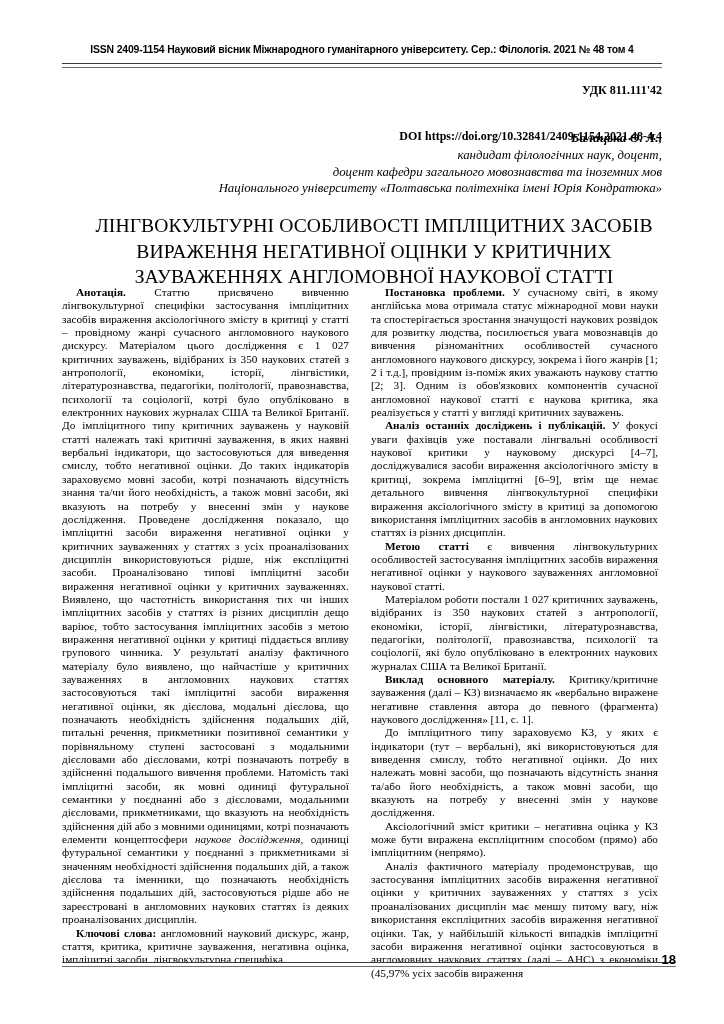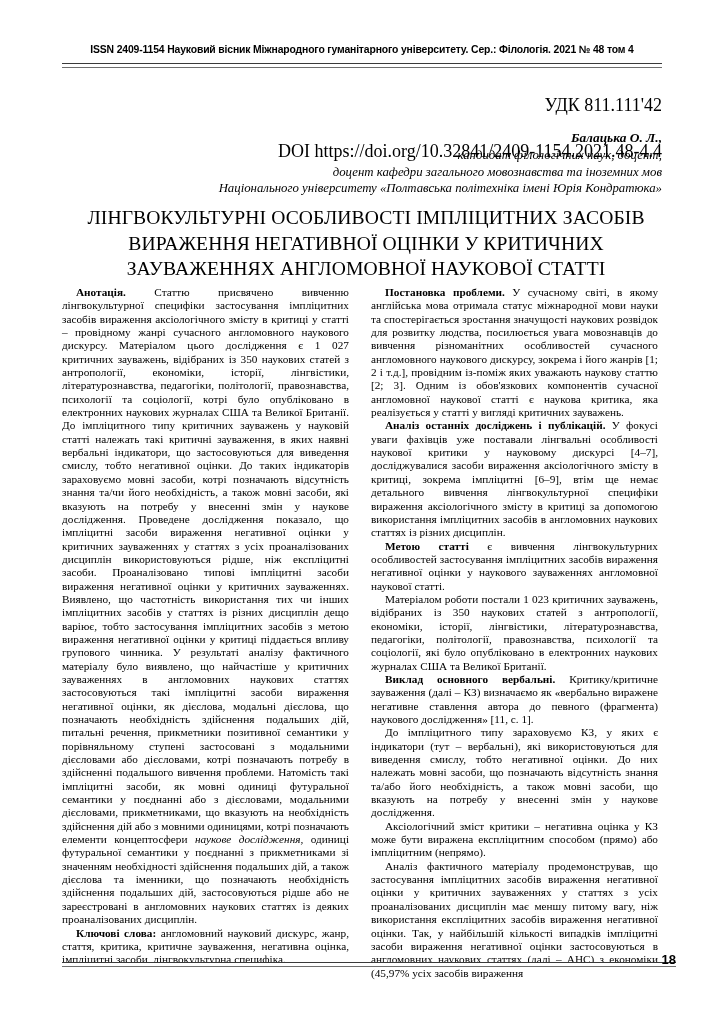--- a/index.html
+++ b/index.html
@@ -44,25 +44,25 @@
     height: 3px;
     border-top: 1px solid #3a3a3a;
     border-bottom: 1px solid #6e6e6e;
     background: #ffffff;
   }
 
   
   .idblock {
     position: absolute;
     left: 62px;
-    top: 97px;
+    top: 82px;
     width: 600px;
     text-align: right;
-    font-size: 18px;
-    font-weight: normal;
+    font-size: 12px;
+    font-weight: bold;
     line-height: 17px;
   }
   .idblock .udc { display: block; }
   .idblock .doi { display: block; margin-top: 29px; }
 
   
   .authorblock {
     position: absolute;
     left: 62px;
     top: 130px;
@@ -85,21 +85,21 @@
   .title {
     position: absolute;
     left: 62px;
     top: 201px;
     width: 600px;
     text-align: center;
     font-size: 19.6px;
     line-height: 25.5px;
     letter-spacing: 0.1px;
     font-weight: normal;
-    margin: 4px;
+    margin: 12px;
   }
   .title .tline { display: block; }
 
   
   .columns {
     position: absolute;
     left: 62px;
     top: 286px;
     width: 600px;
     height: 672px;
@@ -174,22 +174,22 @@
 
     <div class="col">
       <p><span class="lead">Анотація.</span><span> Статтю присвячено вивченню лінгвокультурної специфіки застосування імпліцитних засобів вираження аксіологічного змісту в критиці у статті – провідному жанрі сучасного англомовного наукового дискурсу. Матеріалом цього дослідження є 1 027 критичних зауважень, відібраних із 350 наукових статей з антропології, економіки, історії, лінгвістики, літературознавства, педагогіки, політології, правознавства, психології та соціології, котрі було опубліковано в електронних наукових журналах США та Великої Британії. До імпліцитного типу критичних зауважень у науковій статті належать такі критичні зауваження, в яких наявні вербальні індикатори, що застосовуються для виведення смислу, тобто негативної оцінки. До таких індикаторів зараховуємо мовні засоби, котрі позначають відсутність знання та/чи його необхідність, а також мовні засоби, які вказують на потребу у внесенні змін у наукове дослідження. Проведене дослідження показало, що імпліцитні засоби вираження негативної оцінки у критичних зауваженнях у статтях з усіх проаналізованих дисциплін використовуються рідше, ніж експліцитні засоби. Проаналізовано типові імпліцитні засоби вираження негативної оцінки у критичних зауваженнях. Виявлено, що частотність використання тих чи інших імпліцитних засобів у статтях із різних дисциплін дещо варіює, тобто застосування імпліцитних засобів з метою вираження негативної оцінки у критиці піддається впливу групового чинника. У результаті аналізу фактичного матеріалу було виявлено, що найчастіше у критичних зауваженнях в англомовних наукових статтях застосовуються такі імпліцитні засоби вираження негативної оцінки, як дієслова, модальні дієслова, що позначають необхідність здійснення подальших дій, питальні речення, прикметники позитивної семантики у порівняльному ступені застосовані з модальними дієсловами або дієсловами, котрі позначають потребу в здійсненні подальшого вивчення проблеми. Натомість такі імпліцитні засоби, як мовні одиниці футуральної семантики у поєднанні або з дієсловами, модальними дієсловами, прикметниками, що вказують на необхідність здійснення дій або з мовними одиницями, котрі позначають елементи концептосфери </span><span class="ital">наукове дослідження</span><span>, одиниці футуральної семантики у поєднанні з прикметниками зі значенням необхідності здійснення подальших дій, а також дієслова та іменники, що позначають необхідність здійснення подальших дій, застосовуються рідше або не зареєстровані в англомовних наукових статтях із деяких проаналізованих дисциплін.</span></p>
       <p><span class="lead">Ключові слова:</span><span> англомовний науковий дискурс, жанр, стаття, критика, критичне зауваження, негативна оцінка, імпліцитні засоби, лінгвокультурна специфіка.</span></p>
     </div>
 
     <div class="col">
       <p><span class="lead">Постановка проблеми.</span><span> У сучасному світі, в якому англійська мова отримала статус міжнародної мови науки та спостерігається зростання значущості наукових розвідок для розвитку людства, посилюється увага мовознавців до вивчення різноманітних особливостей сучасного англомовного наукового дискурсу, зокрема і його жанрів [1; 2 і т.д.], провідним із-поміж яких уважають наукову статтю [2; 3]. Одним із обов'язкових компонентів сучасної англомовної наукової статті є наукова критика, яка реалізується у статті у вигляді критичних зауважень.</span></p>
       <p><span class="lead">Аналіз останніх досліджень і публікацій.</span><span> У фокусі уваги фахівців уже поставали лінгвальні особливості наукової критики у науковому дискурсі [4–7], досліджувалися засоби вираження аксіологічного змісту в критиці, зокрема імпліцитні [6–9], втім ще немає детального вивчення лінгвокультурної специфіки вираження аксіологічного змісту в критиці за допомогою використання імпліцитних засобів в англомовних наукових статтях із різних дисциплін.</span></p>
       <p><span class="lead">Метою статті</span><span> є вивчення лінгвокультурних особливостей застосування імпліцитних засобів вираження негативної оцінки у наукового зауваженнях англомовної наукової статті.</span></p>
-      <p><span>Матеріалом роботи постали 1 023 критичних зауважень, відібраних із 350 наукових статей з антропології, економіки, історії, лінгвістики, літературознавства, педагогіки, політології, правознавства, психології та соціології, які було опубліковано в електронних наукових журналах США та Великої Британії.</span></p>
-      <p><span class="lead">Виклад основного вербальні.</span><span> Критику/критичне зауваження (далі – КЗ) визначаємо як «вербально виражене негативне ставлення автора до певного (фрагмента) наукового дослідження» [11, с. 1].</span></p>
+      <p><span>Матеріалом роботи постали 1 027 критичних зауважень, відібраних із 350 наукових статей з антропології, економіки, історії, лінгвістики, літературознавства, педагогіки, політології, правознавства, психології та соціології, які було опубліковано в електронних наукових журналах США та Великої Британії.</span></p>
+      <p><span class="lead">Виклад основного матеріалу.</span><span> Критику/критичне зауваження (далі – КЗ) визначаємо як «вербально виражене негативне ставлення автора до певного (фрагмента) наукового дослідження» [11, с. 1].</span></p>
       <p><span>До імпліцитного типу зараховуємо КЗ, у яких є індикатори (тут – вербальні), які використовуються для виведення смислу, тобто негативної оцінки. До них належать мовні засоби, що позначають відсутність знання та/або його необхідність, а також мовні засоби, що вказують на потребу у внесенні змін у наукове дослідження.</span></p>
       <p><span>Аксіологічний зміст критики – негативна оцінка у КЗ може бути виражена експліцитним способом (прямо) або імпліцитним (непрямо).</span></p>
       <p><span>Аналіз фактичного матеріалу продемонстрував, що застосування імпліцитних засобів вираження негативної оцінки у критичних зауваженнях у статтях з усіх проаналізованих дисциплін має меншу питому вагу, ніж використання експліцитних засобів вираження негативної оцінки. Так, у найбільшій кількості випадків імпліцитні засоби вираження негативної оцінки застосовуються в англомовних наукових статтях (далі – АНС) з економіки (45,97% усіх засобів вираження</span></p>
     </div>
 
   </div>
 
   <div class="foot-rule"></div>
   <div class="page-number">18</div>
 

